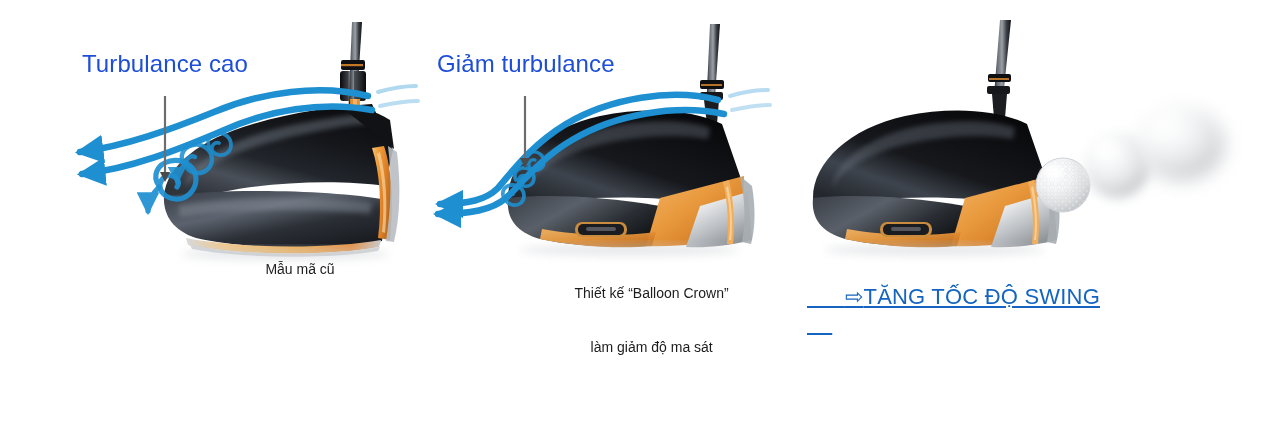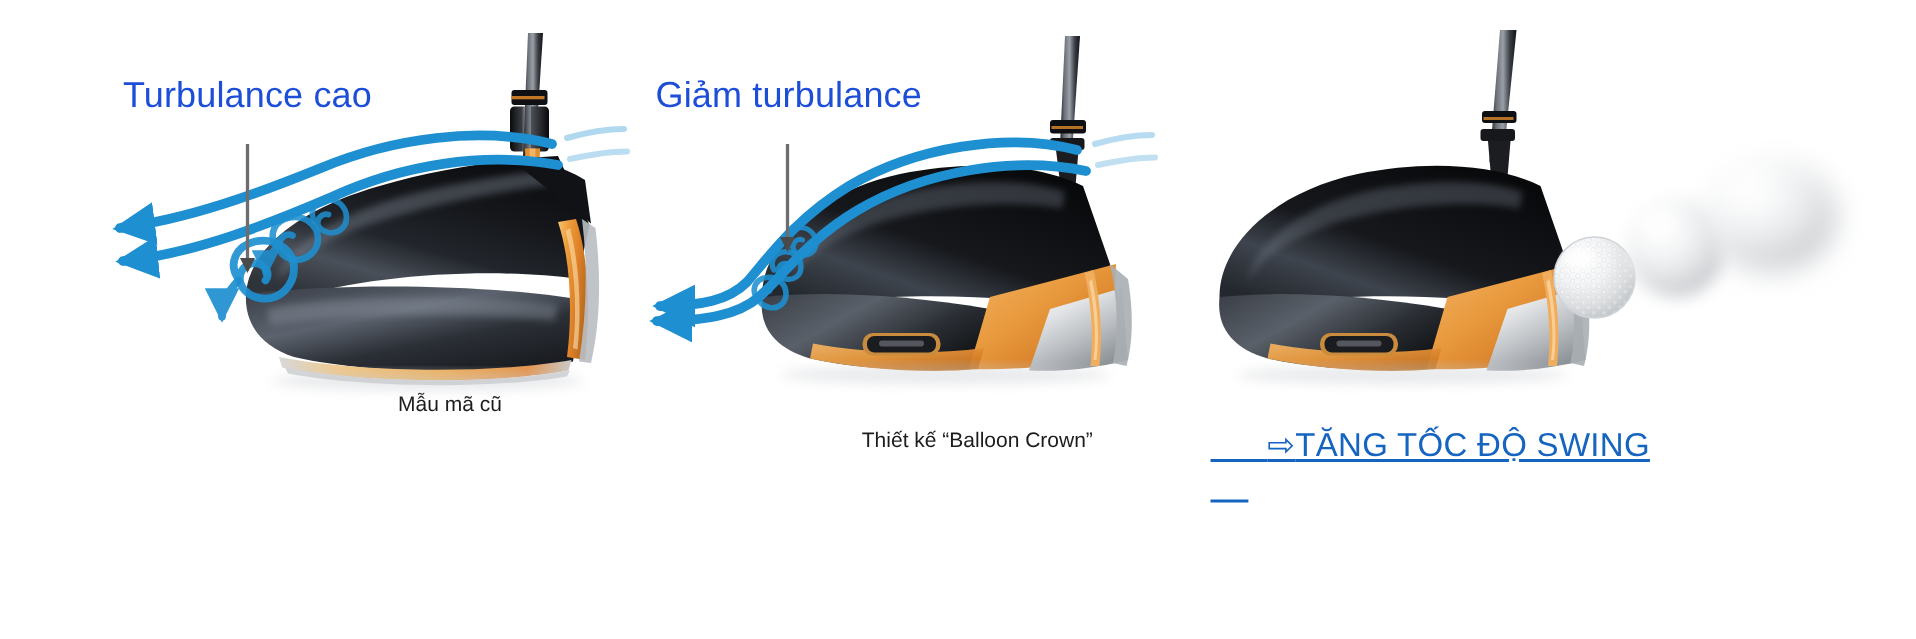--- a/index.html
+++ b/index.html
@@ -77,20 +77,21 @@
 
   <div class="panel" id="panel-1">
     <div class="callout-label" id="label-turbulance">Turbulance cao</div>
     <div class="caption" id="caption-old">Mẫu mã cũ</div>
   </div>
 
   <div class="panel" id="panel-2">
     <div class="callout-label" id="label-giam" style="left:17px;">Giảm turbulance</div>
     <div class="caption" id="caption-balloon" style="left:60px;">
       <span>Thiết kế “Balloon Crown”</span><br>
+      <span>làm giảm độ ma sát</span>
     </div>
   </div>
 
   <div class="panel" id="panel-3">
     <div class="caption" id="caption-swing" style="left:-10px;">
       <span>⇨</span><span>TĂNG TỐC ĐỘ SWING</span>
     </div>
   </div>
 
   <svg class="svg-layer" viewBox="0 0 1277 426" xmlns="http://www.w3.org/2000/svg">

